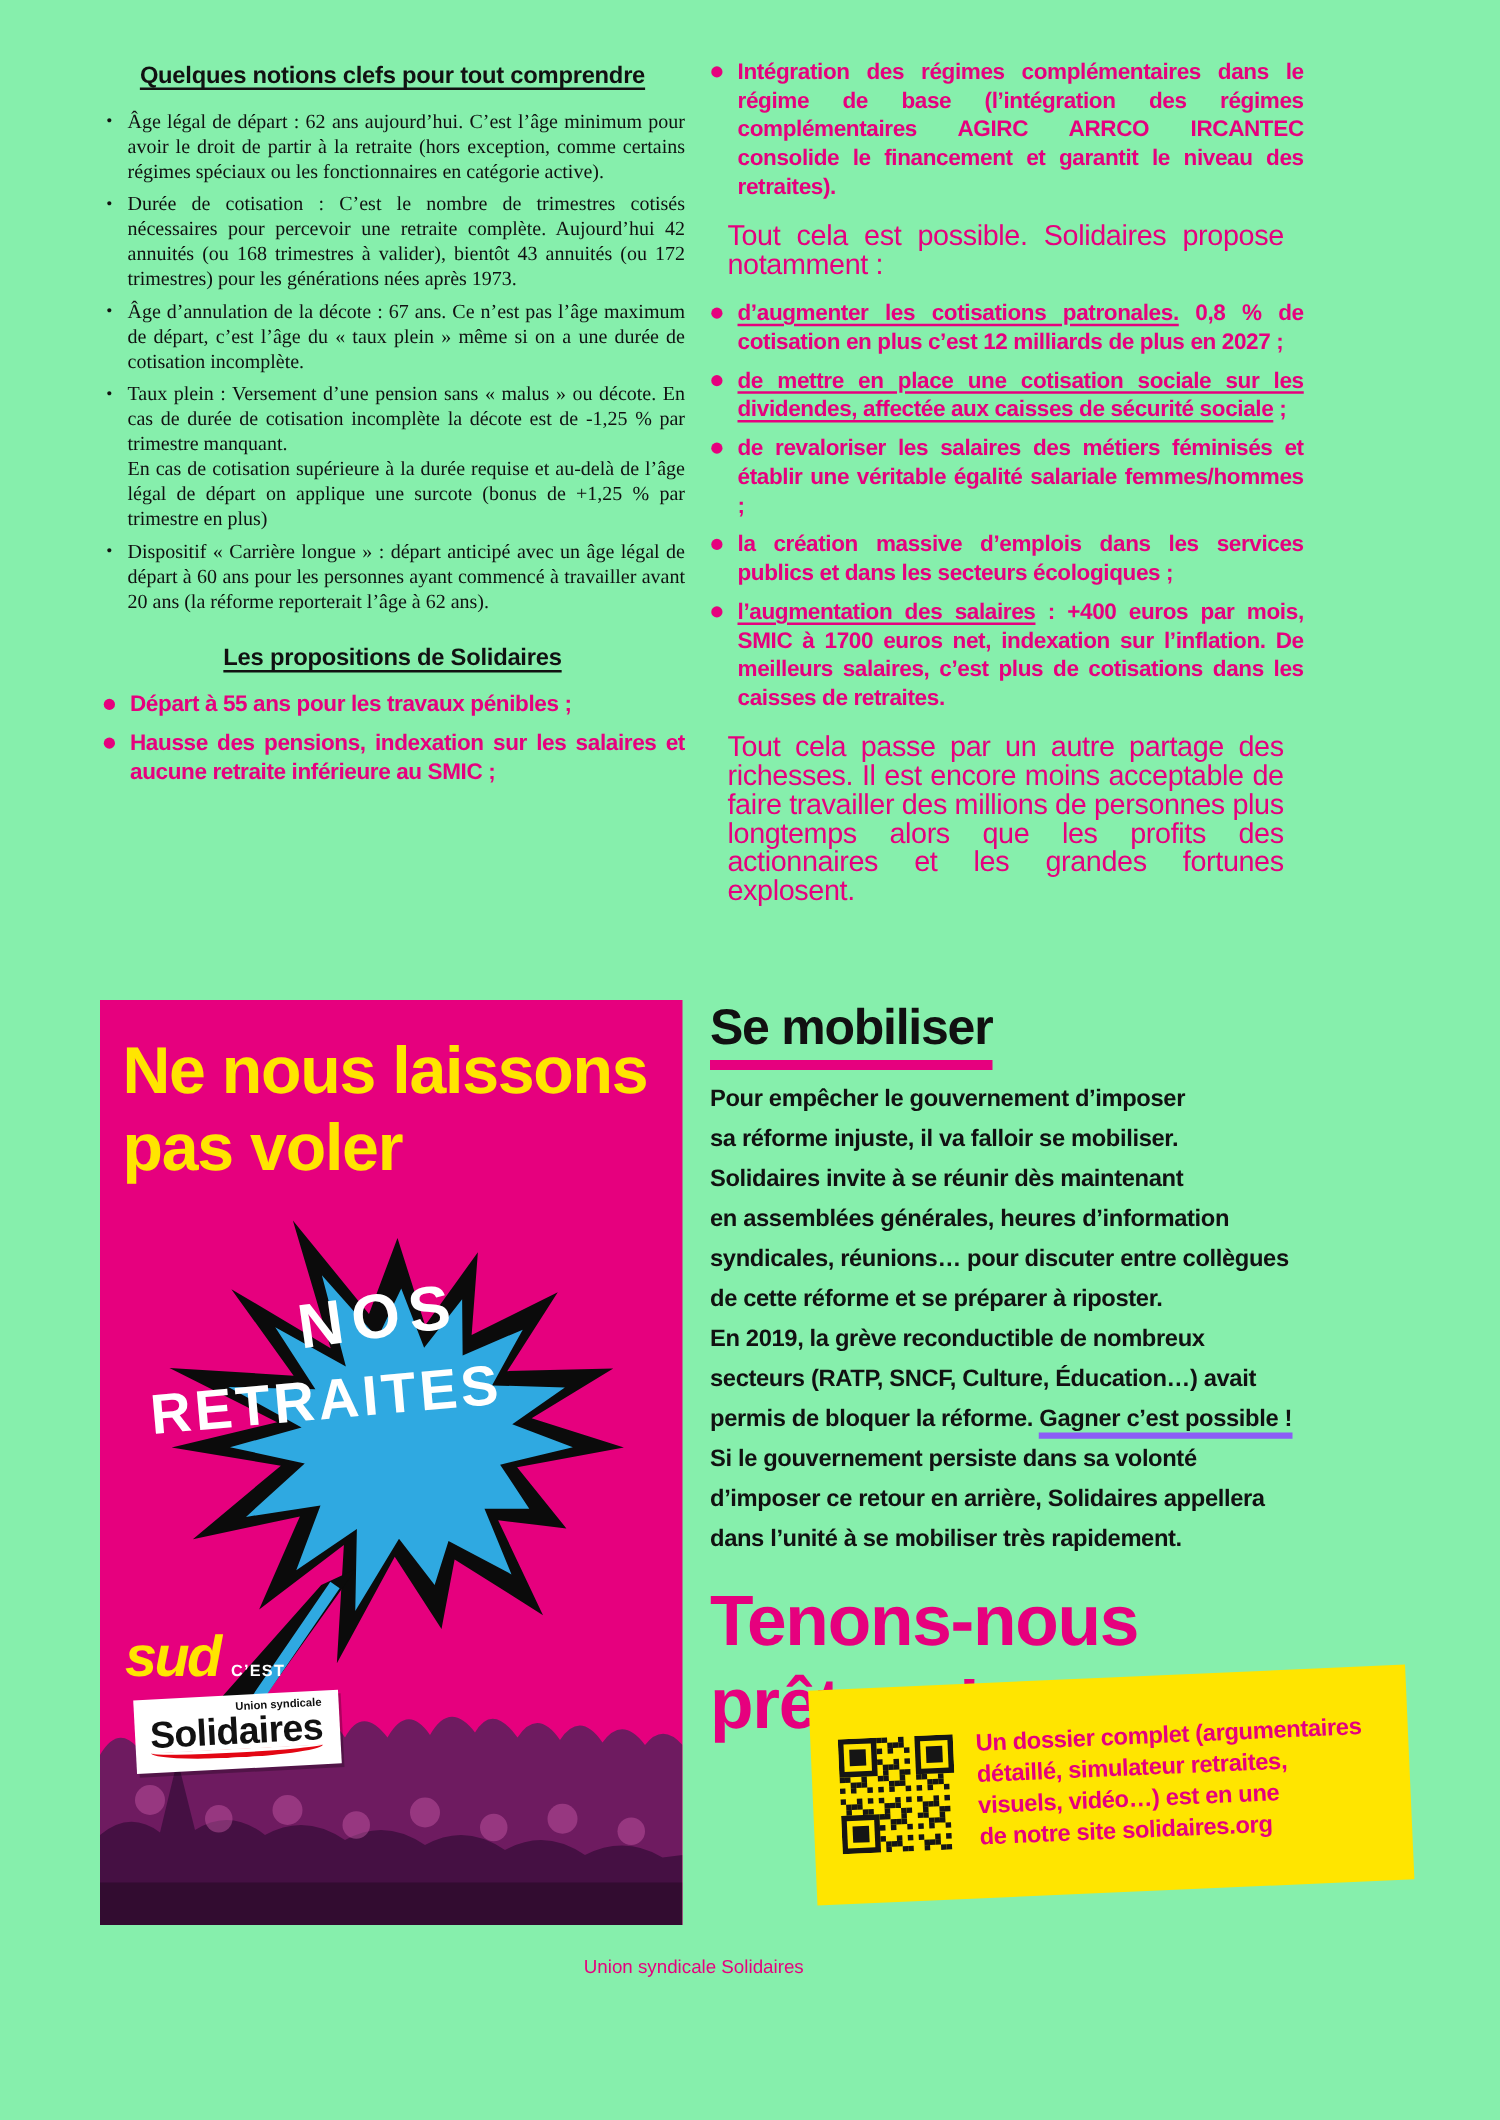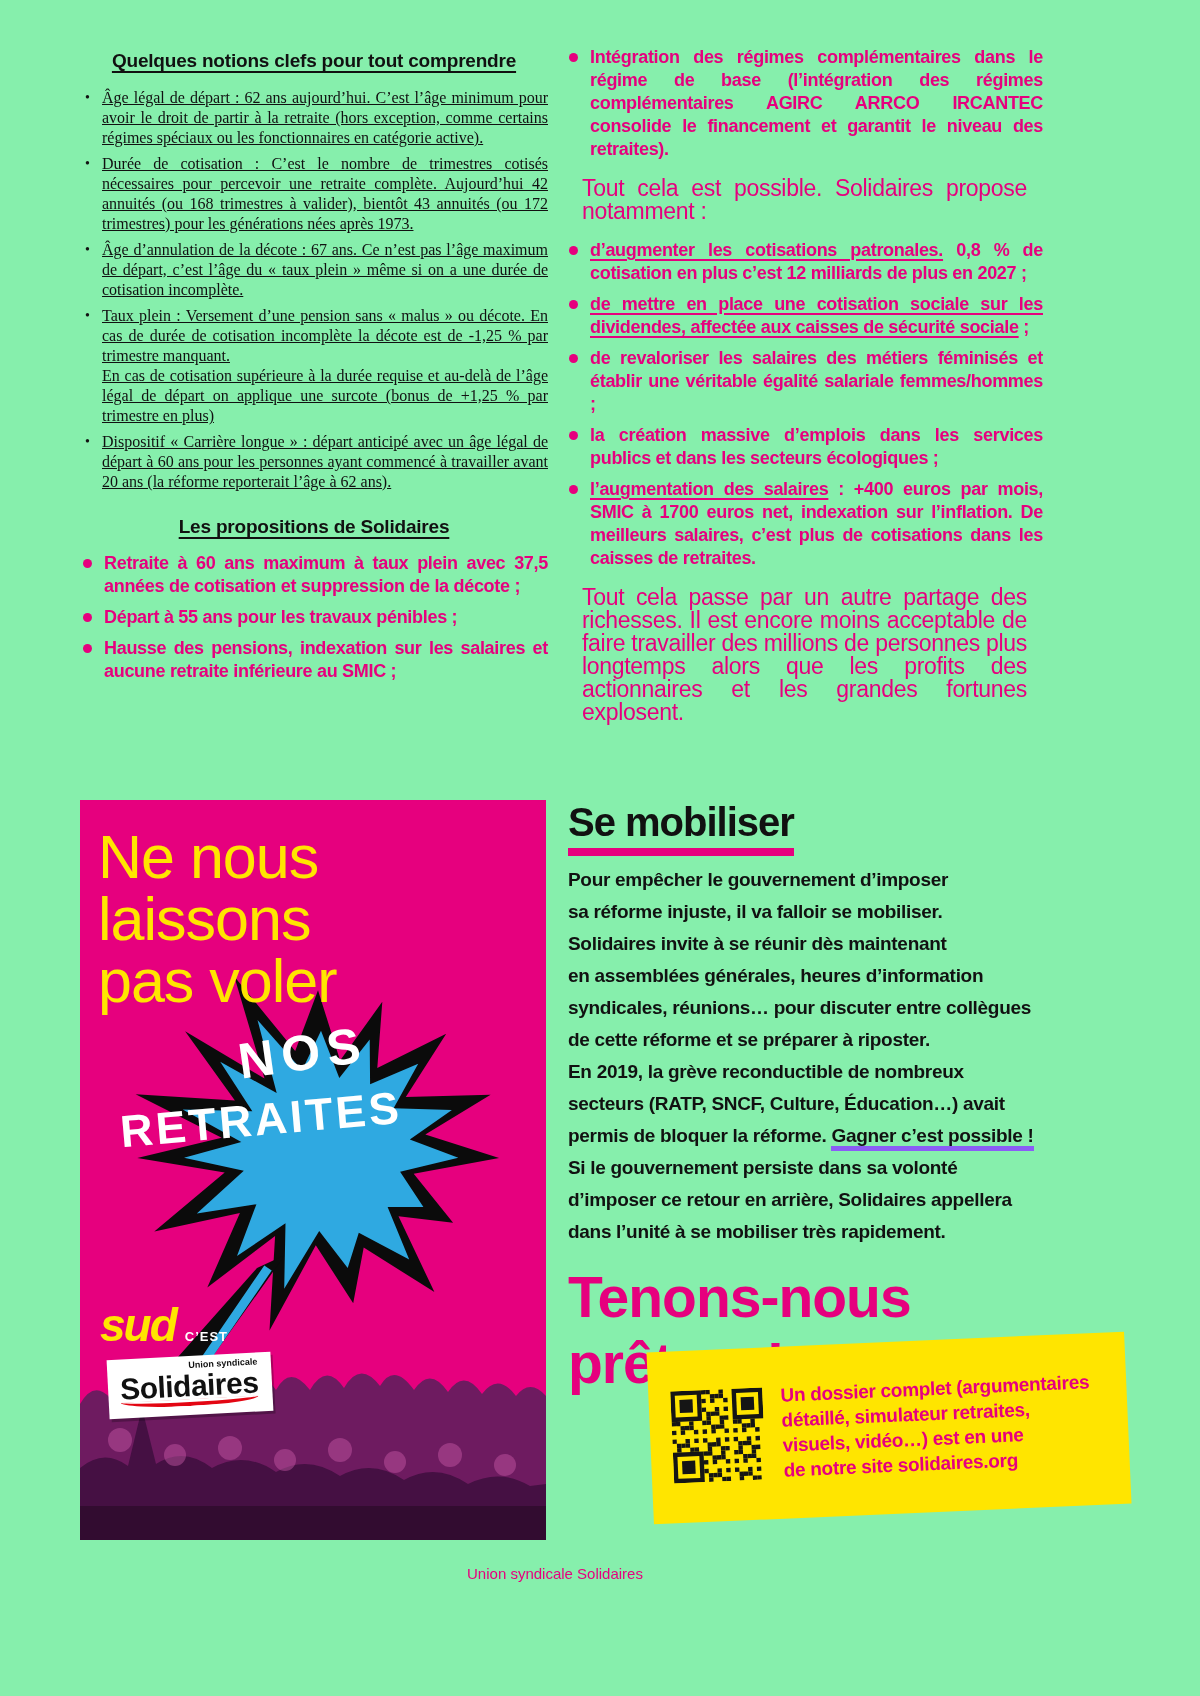--- a/index.html
+++ b/index.html
@@ -19,37 +19,37 @@
   
   .col-left{position:absolute;left:80px;top:50px;width:468px;}
   .col-right{position:absolute;left:566px;top:46px;width:477px;}
 
   .h-black{font-weight:bold;font-size:19px;text-align:center;color:var(--ink);
            text-decoration:underline;text-decoration-thickness:2px;text-underline-offset:4px;
            margin-bottom:16px;letter-spacing:-0.2px;}
   .h-black.second{margin-top:24px;margin-bottom:14px;}
 
   .list-serif{list-style:none;font-family:"Liberation Serif",serif;font-size:16px;line-height:20px;
-              text-align:justify;color:var(--ink);hyphens:auto;text-decoration:underline;}
+              text-align:justify;color:var(--ink);hyphens:auto;}
   .list-serif li{position:relative;padding-left:22px;margin-bottom:6px;}
   .list-serif li::before{content:"•";position:absolute;left:5px;top:0;font-size:14px;}
   .list-pink{list-style:none;font-size:18px;line-height:23px;text-align:justify;hyphens:auto;
              color:var(--magenta);font-weight:bold;letter-spacing:-0.3px;}
   .list-pink li{position:relative;padding-left:24px;margin-bottom:8px;}
   .list-pink li::before{content:"";position:absolute;left:3px;top:7px;width:9px;height:9px;
                         border-radius:50%;background:var(--magenta);}
   .list-pink u, .pink-para u{text-decoration-thickness:2px;text-underline-offset:3px;}
   .pink-para{color:var(--magenta);font-weight:normal;font-size:23px;line-height:23px;
              text-align:justify;letter-spacing:-0.3px;margin:16px 16px;hyphens:auto;}
 
   
   .poster{position:absolute;left:80px;top:800px;width:466px;height:740px;
           background:var(--magenta);overflow:hidden;}
-  .poster-title{position:absolute;left:18px;top:26px;color:var(--yellow);font-weight:normal;
-                font-size:61px;line-height:62px;letter-spacing:-1px;z-index:2;}
+  .poster-title{position:absolute;left:18px;top:26px;color:var(--yellow);font-weight:bold;
+                font-size:53px;line-height:62px;letter-spacing:-1px;z-index:2;}
   .poster-burst{position:absolute;left:0;top:0;width:466px;height:740px;z-index:1;}
   .star-word1{position:absolute;left:158px;top:224px;z-index:3;color:#fff;font-weight:bold;
               font-size:50px;letter-spacing:7px;transform:rotate(-8deg);}
   .star-word2{position:absolute;left:40px;top:294px;z-index:3;color:#fff;font-weight:bold;
               font-size:45px;letter-spacing:3px;transform:rotate(-5deg);}
   .poster-crowd{position:absolute;left:0;bottom:0;width:466px;height:740px;z-index:4;}
   .sud-row{position:absolute;left:20px;top:498px;z-index:5;display:flex;align-items:baseline;gap:9px;}
   .sud-word{color:var(--yellow);font-weight:bold;font-style:italic;font-size:46px;letter-spacing:-2px;}
   .cest-word{color:#fff;font-weight:bold;font-size:13px;letter-spacing:1px;}
   .solid-card{position:absolute;left:28px;top:556px;z-index:5;background:#fff;
@@ -86,21 +86,20 @@
     <h2 class="h-black">Quelques notions clefs pour tout comprendre</h2>
     <ul class="list-serif">
       <li>Âge légal de départ : 62 ans aujourd’hui. C’est l’âge minimum pour avoir le droit de partir à la retraite (hors exception, comme certains régimes spéciaux ou les fonctionnaires en catégorie active).</li>
       <li>Durée de cotisation : C’est le nombre de trimestres cotisés nécessaires pour percevoir une retraite complète. Aujourd’hui 42 annuités (ou 168 trimestres à valider), bientôt 43 annuités (ou 172 trimestres) pour les générations nées après 1973.</li>
       <li>Âge d’annulation de la décote : 67 ans. Ce n’est pas l’âge maximum de départ, c’est l’âge du « taux plein » même si on a une durée de cotisation incomplète.</li>
       <li>Taux plein : Versement d’une pension sans « malus » ou décote. En cas de durée de cotisation incomplète la décote est de -1,25 % par trimestre manquant.<br>En cas de cotisation supérieure à la durée requise et au-delà de l’âge légal de départ on applique une surcote (bonus de +1,25 % par trimestre en plus)</li>
       <li>Dispositif « Carrière longue » : départ anticipé avec un âge légal de départ à 60 ans pour les personnes ayant commencé à travailler avant 20 ans (la réforme reporterait l’âge à 62 ans).</li>
     </ul>
     <h2 class="h-black second">Les propositions de Solidaires</h2>
     <ul class="list-pink">
-      <li>Retraite à 60 ans maximum à taux plein avec 37,5 années de cotisation et suppression de la décote ;</li>
       <li>Départ à 55 ans pour les travaux pénibles ;</li>
       <li>Hausse des pensions, indexation sur les salaires et aucune retraite inférieure au SMIC ;</li>
     </ul>
   </div>
 
   <div class="col-right">
     <ul class="list-pink">
       <li>Intégration des régimes complémentaires dans le régime de base (l’intégration des régimes complémentaires AGIRC ARRCO IRCANTEC consolide le financement et garantit le niveau des retraites).</li>
     </ul>
     <p class="pink-para">Tout cela est possible. Solidaires propose notamment :</p>

